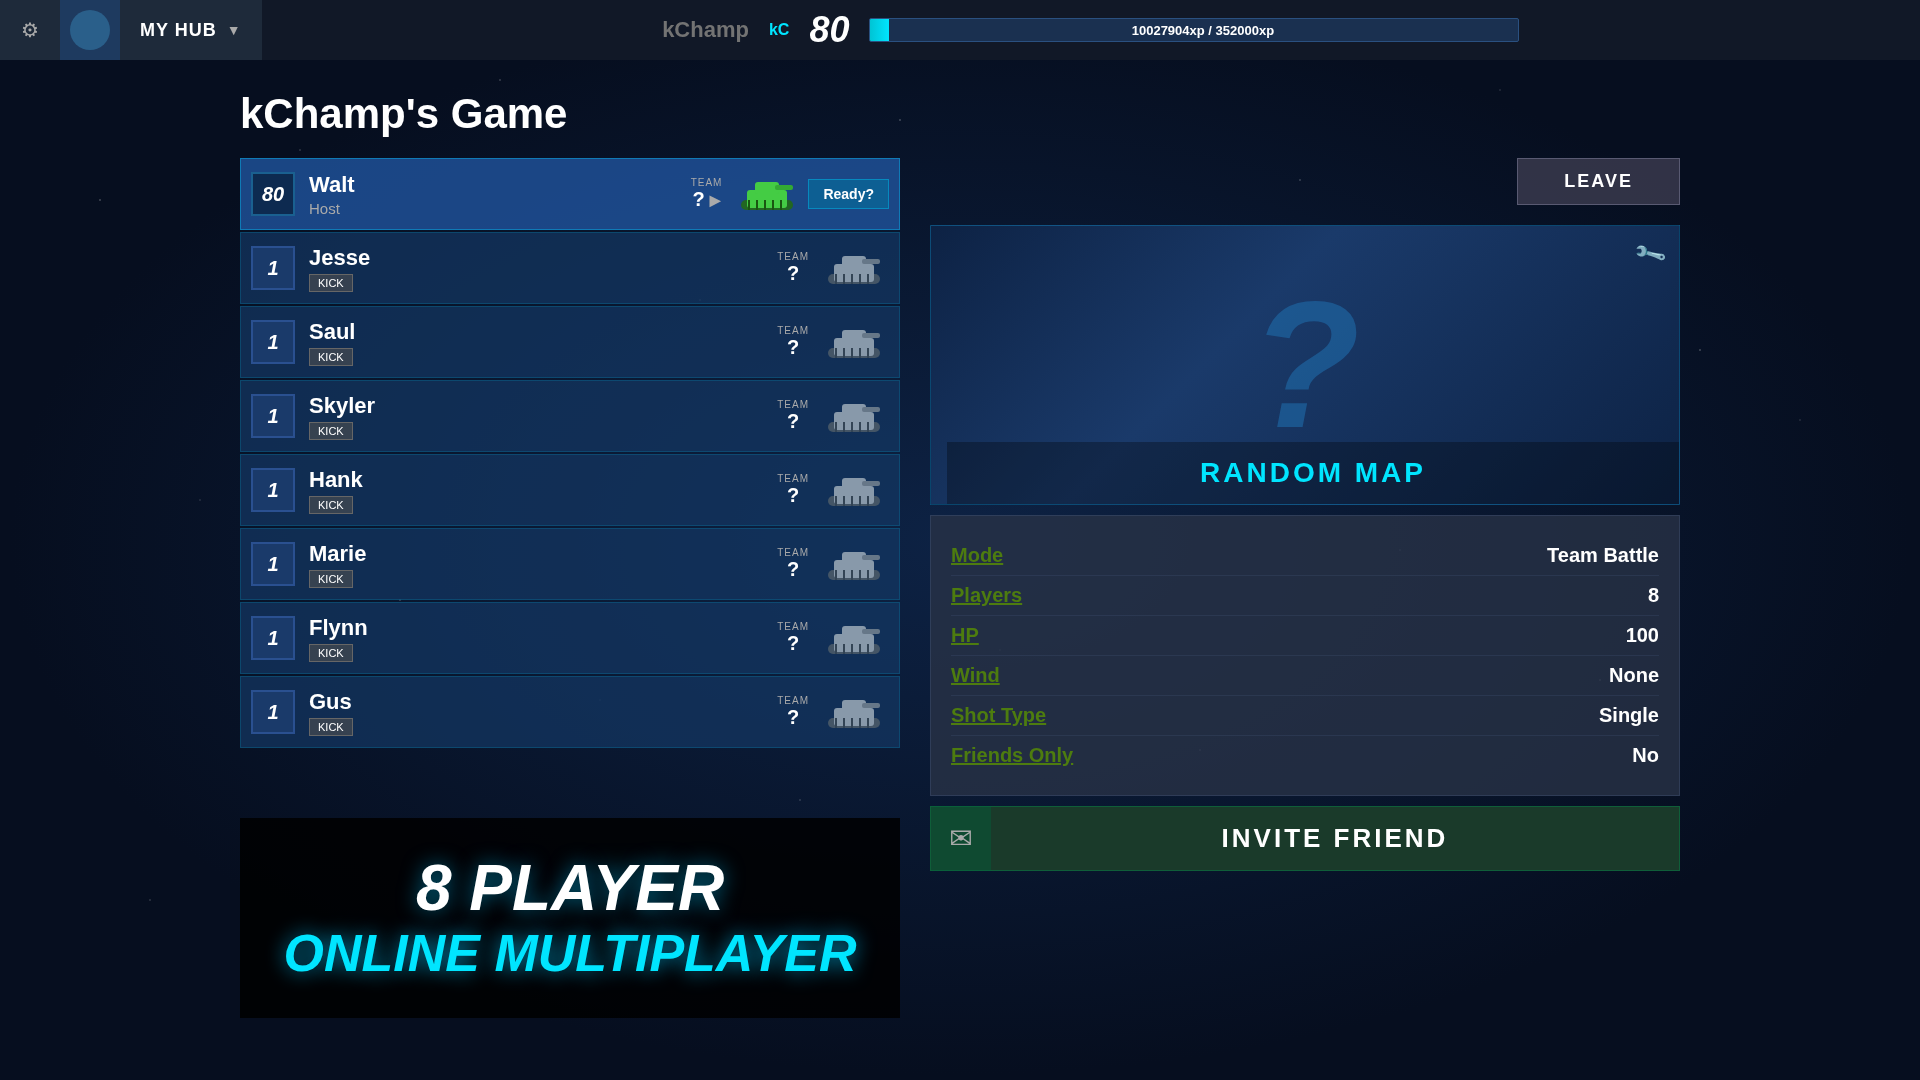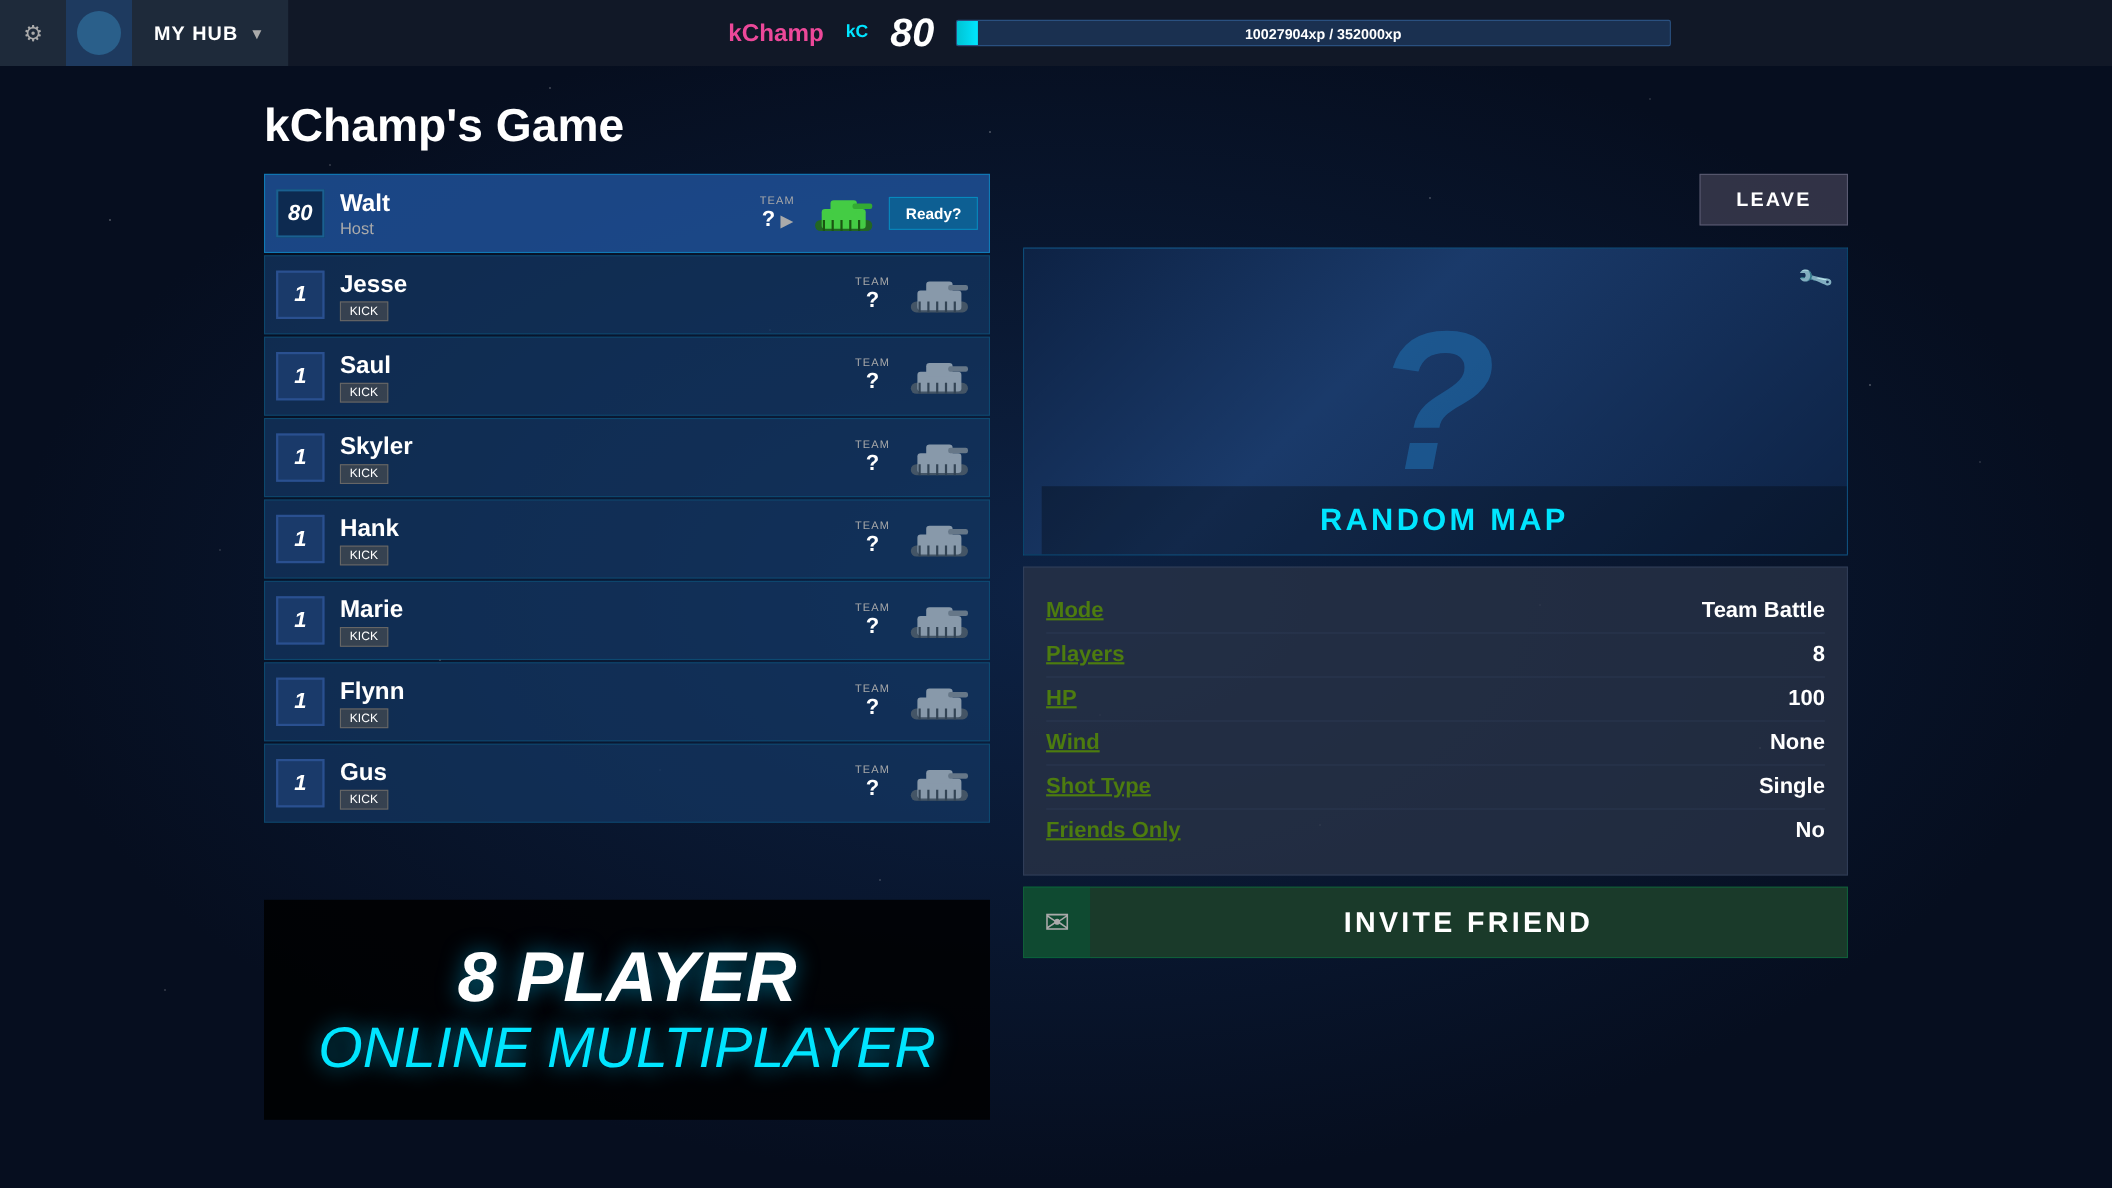--- a/index.html
+++ b/index.html
@@ -120,21 +120,21 @@
 
     .top-bar-center {
       flex: 1;
       display: flex;
       align-items: center;
       justify-content: center;
       gap: 20px;
     }
 
     .player-name {
-      color: #ec4899;
+      color: #737373;
       font-size: 22px;
       font-weight: bold;
     }
 
     .player-tag {
       color: #00e5ff;
       font-size: 16px;
       font-weight: bold;
     }
 
@@ -346,42 +346,42 @@
       font-weight: 900;
       font-style: italic;
       text-align: center;
       text-shadow: 0 0 20px rgba(0, 200, 255, 0.5);
       line-height: 1.1;
     }
 
     .promo-text-sub {
       color: #00e5ff;
       font-size: 52px;
-      font-weight: 400;
+      font-weight: 700;
       font-style: italic;
       text-align: center;
       text-shadow: 0 0 20px rgba(0, 200, 255, 0.7);
     }
 
     
     .right-panel {
       flex: 1;
       display: flex;
       flex-direction: column;
     }
 
     .leave-btn {
       align-self: flex-end;
       background: rgba(60, 60, 80, 0.8);
       border: 1px solid rgba(150, 150, 180, 0.4);
       color: #fff;
       font-size: 18px;
       font-weight: bold;
       letter-spacing: 2px;
-      padding: 12px 32px;
+      padding: 12px 46px;
       cursor: pointer;
       margin-bottom: 20px;
     }
 
     .map-preview {
       background: linear-gradient(135deg, #0d2244 0%, #1a3a6a 40%, #0d2244 100%);
       border: 1px solid rgba(0, 150, 200, 0.3);
       flex: 1;
       max-height: 280px;
       display: flex;

